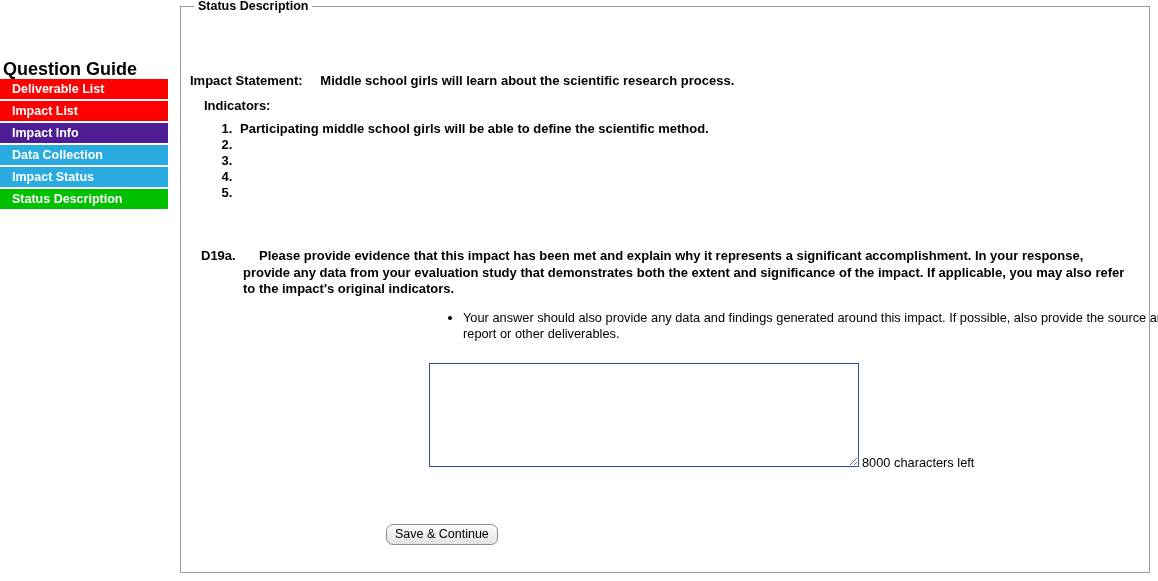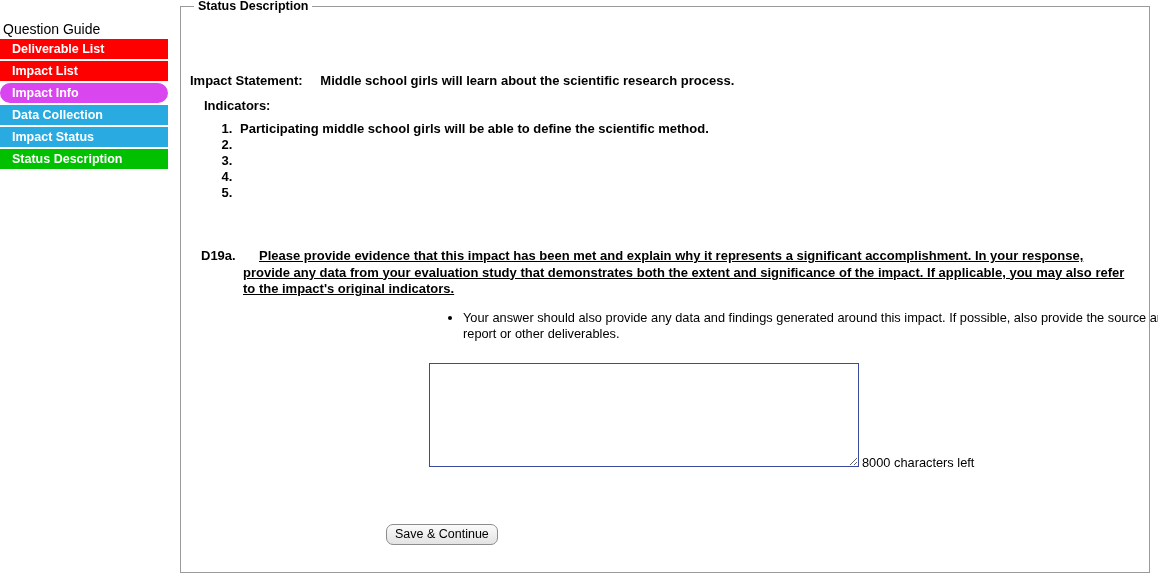--- a/index.html
+++ b/index.html
@@ -17,25 +17,26 @@
   }
 
   
   .sidebar {
     position: absolute;
     left: 0;
     top: 0;
     width: 168px;
   }
   .sidebar-title {
-    font-size: 14px;
-    font-weight: normal;
+    font-size: 18px;
+    font-weight: bold;
     color: #000000;
     padding: 22px 0 3px 3px;
     line-height: 14px;
+    margin-top: 40px;
   }
   .nav-item {
     display: block;
     height: 20px;
     line-height: 20px;
     font-size: 12.5px;
     font-weight: bold;
     color: #ffffff;
     padding-left: 12px;
     margin-bottom: 2px;
@@ -124,21 +125,20 @@
     color: #000000;
     line-height: 16.5px;
   }
   .question-block .qnum {
     float: left;
     width: 58px;
   }
   .question-block .qtext {
     margin-left: 42px;
     display: block;
-    text-decoration: underline;
   }
 
   .bullet-list {
     position: absolute;
     left: 260px;
     top: 303px;
     width: 862px;
     margin: 0;
     padding: 0 0 0 22px;
     font-size: 12.8px;
@@ -194,21 +194,21 @@
 
   <div class="sidebar">
     <div class="sidebar-title">Question Guide</div>
 
     <div class="nav-item" style="background-color: rgb(255, 0, 0);">
       <span>Deliverable List</span>
     </div>
     <div class="nav-item" style="background-color: rgb(255, 0, 0);">
       <span>Impact List</span>
     </div>
-    <div class="nav-item" style="background-color: #d946ef; border-radius: 10px;">
+    <div class="nav-item" style="background-color: #4c1d95;">
       <span>Impact Info</span>
     </div>
     <div class="nav-item" style="background-color: rgb(41, 171, 226);">
       <span>Data Collection</span>
     </div>
     <div class="nav-item" style="background-color: rgb(41, 171, 226);">
       <span>Impact Status</span>
     </div>
     <div class="nav-item" style="background-color: rgb(0, 192, 0);">
       <span>Status Description</span>

